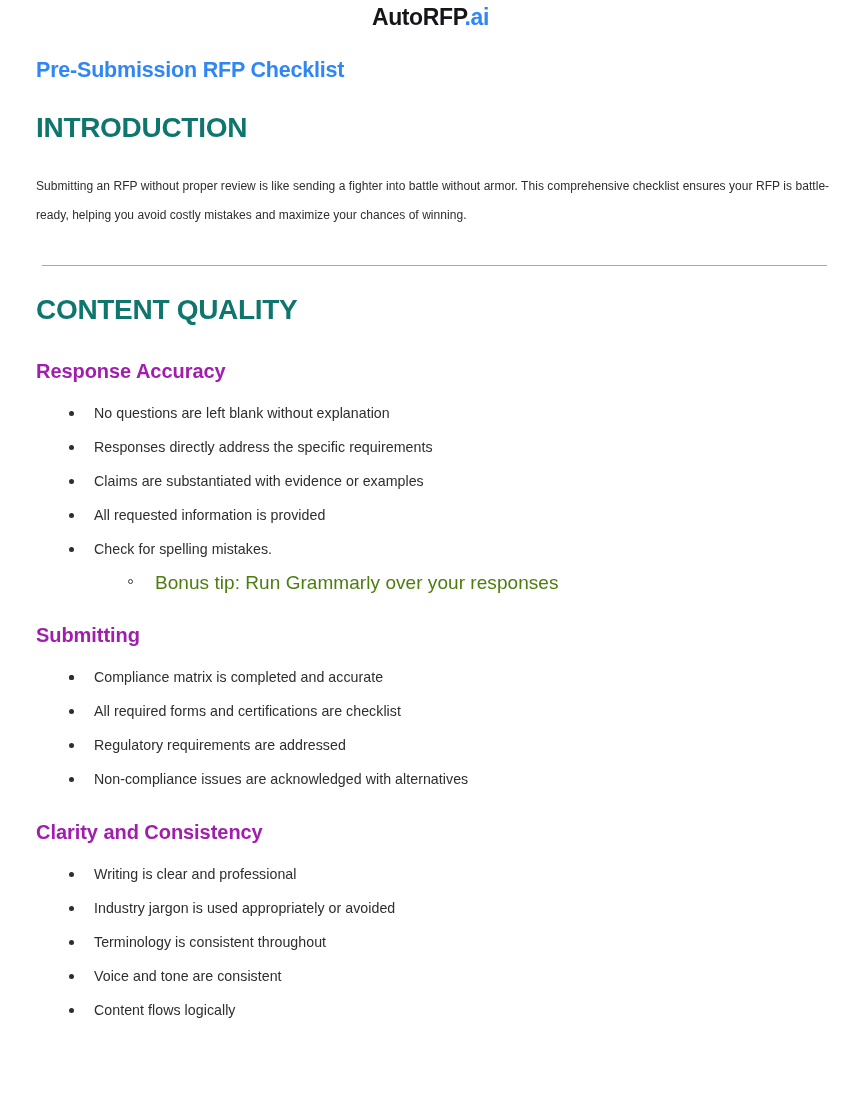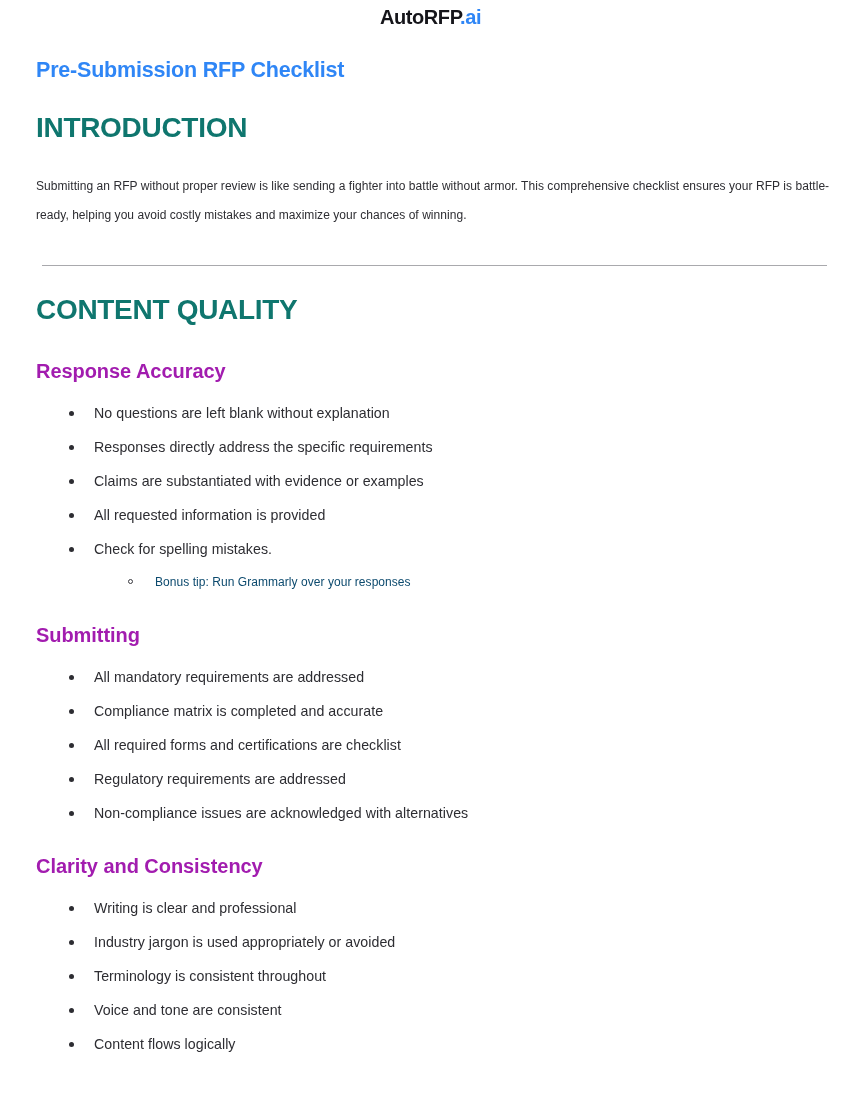--- a/index.html
+++ b/index.html
@@ -20,21 +20,21 @@
 
   
   .brand-bar {
     width: 100%;
     text-align: center;
     padding-top: 1px;
     height: 34px;
   }
   .brand {
     display: inline-block;
-    font-size: 20px;
+    font-size: 23px;
     font-weight: 700;
     letter-spacing: -0.4px;
     line-height: 32px;
   }
   .brand .brand-name { color: #15151a; }
   .brand .brand-tld  { color: #2f86f6; }
 
   
   .doc {
     padding: 0 18px 0 36px;
@@ -112,23 +112,23 @@
     background: #2d2d32;
   }
 
   ul.sub-list {
     list-style: none;
     margin: 14px 0 0 0;
     padding: 0;
   }
   ul.sub-list > li {
     position: relative;
-    font-size: 12px;
+    font-size: 19px;
     line-height: 19px;
-    color: #0c4a6e;
+    color: #4d7c0f;
     padding: 0 0 0 61px;
     margin: 0;
     letter-spacing: 0.05px;
   }
   ul.sub-list > li > .bullet-ring {
     position: absolute;
     left: 34px;
     top: 6px;
     width: 5px;
     height: 5px;
@@ -189,21 +189,20 @@
           </ul>
         </li>
       </ul>
     </div>
 
     <div>
       <h3 class="sub-heading">Submitting</h3>
       <ul class="check-list">
         <li>
           <span class="bullet-dot"></span>
-          <span>All mandatory requirements are addressed</span>
         </li>
         <li>
           <span class="bullet-dot"></span>
           <span>Compliance matrix is completed and accurate</span>
         </li>
         <li>
           <span class="bullet-dot"></span>
           <span>All required forms and certifications are checklist</span>
         </li>
         <li>

